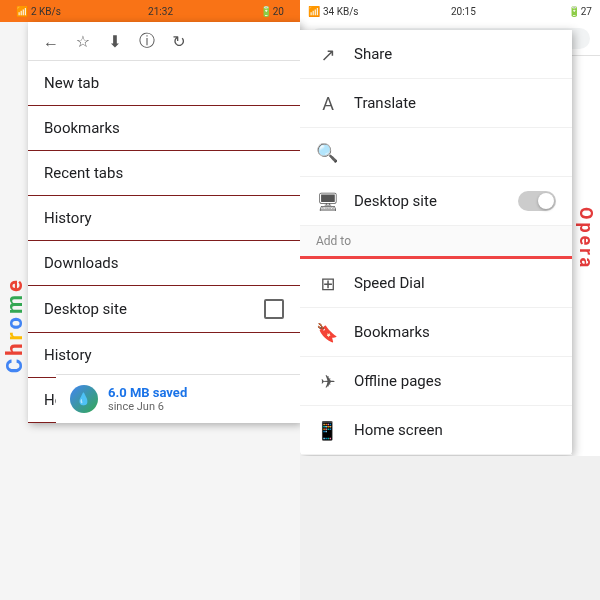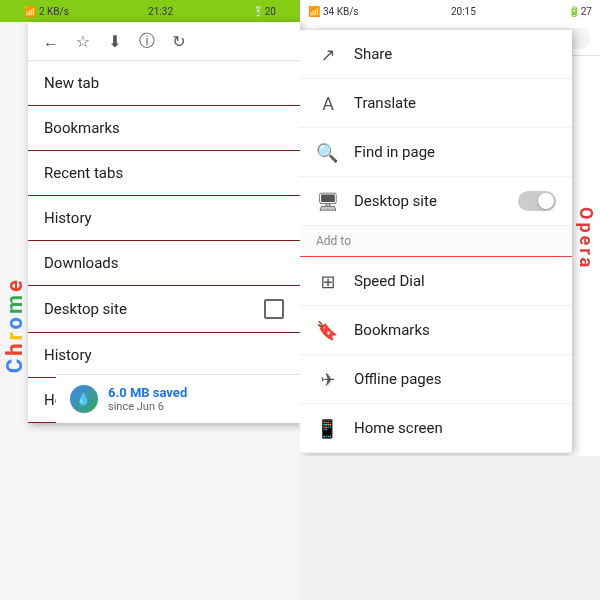--- a/index.html
+++ b/index.html
@@ -30,25 +30,25 @@
       display: flex;
       align-items: center;
       justify-content: center;
     }
 
     
     .status-bar-left {
       position: absolute;
       top: 0; left: 0; right: 0;
       height: 22px;
-      background: #84cc16;
+      background: #f97316;
       display: flex;
       align-items: center;
       justify-content: space-between;
-      padding: 0 24px;
+      padding: 0 16px;
       font-size: 10px;
       color: #333;
     }
 
     
     .chrome-menu {
       position: absolute;
       top: 22px;
       left: 28px;
       right: 0;
@@ -268,21 +268,21 @@
       color: #555;
       font-size: 18px;
       flex-shrink: 0;
     }
 
     .opera-section-header {
       padding: 8px 16px;
       font-size: 12px;
       color: #888;
       background: #fafafa;
-      border-bottom: 1px solid #ef4444;
+      border-bottom: 3px solid #ef4444;
     }
 
     .toggle-switch {
       width: 38px;
       height: 20px;
       background: #ccc;
       border-radius: 10px;
       margin-left: auto;
       position: relative;
     }
@@ -627,21 +627,20 @@
       <span>Share</span>
     </div>
 
     <div class="opera-menu-item">
       <div class="opera-menu-icon">A</div>
       <span>Translate</span>
     </div>
 
     <div class="opera-menu-item">
       <div class="opera-menu-icon">🔍</div>
-      <span>Find in page</span>
     </div>
 
     <div class="opera-menu-item">
       <div class="opera-menu-icon">🖥</div>
       <span>Desktop site</span>
       <div class="toggle-switch">
         <div class="knob"></div>
       </div>
     </div>
 

